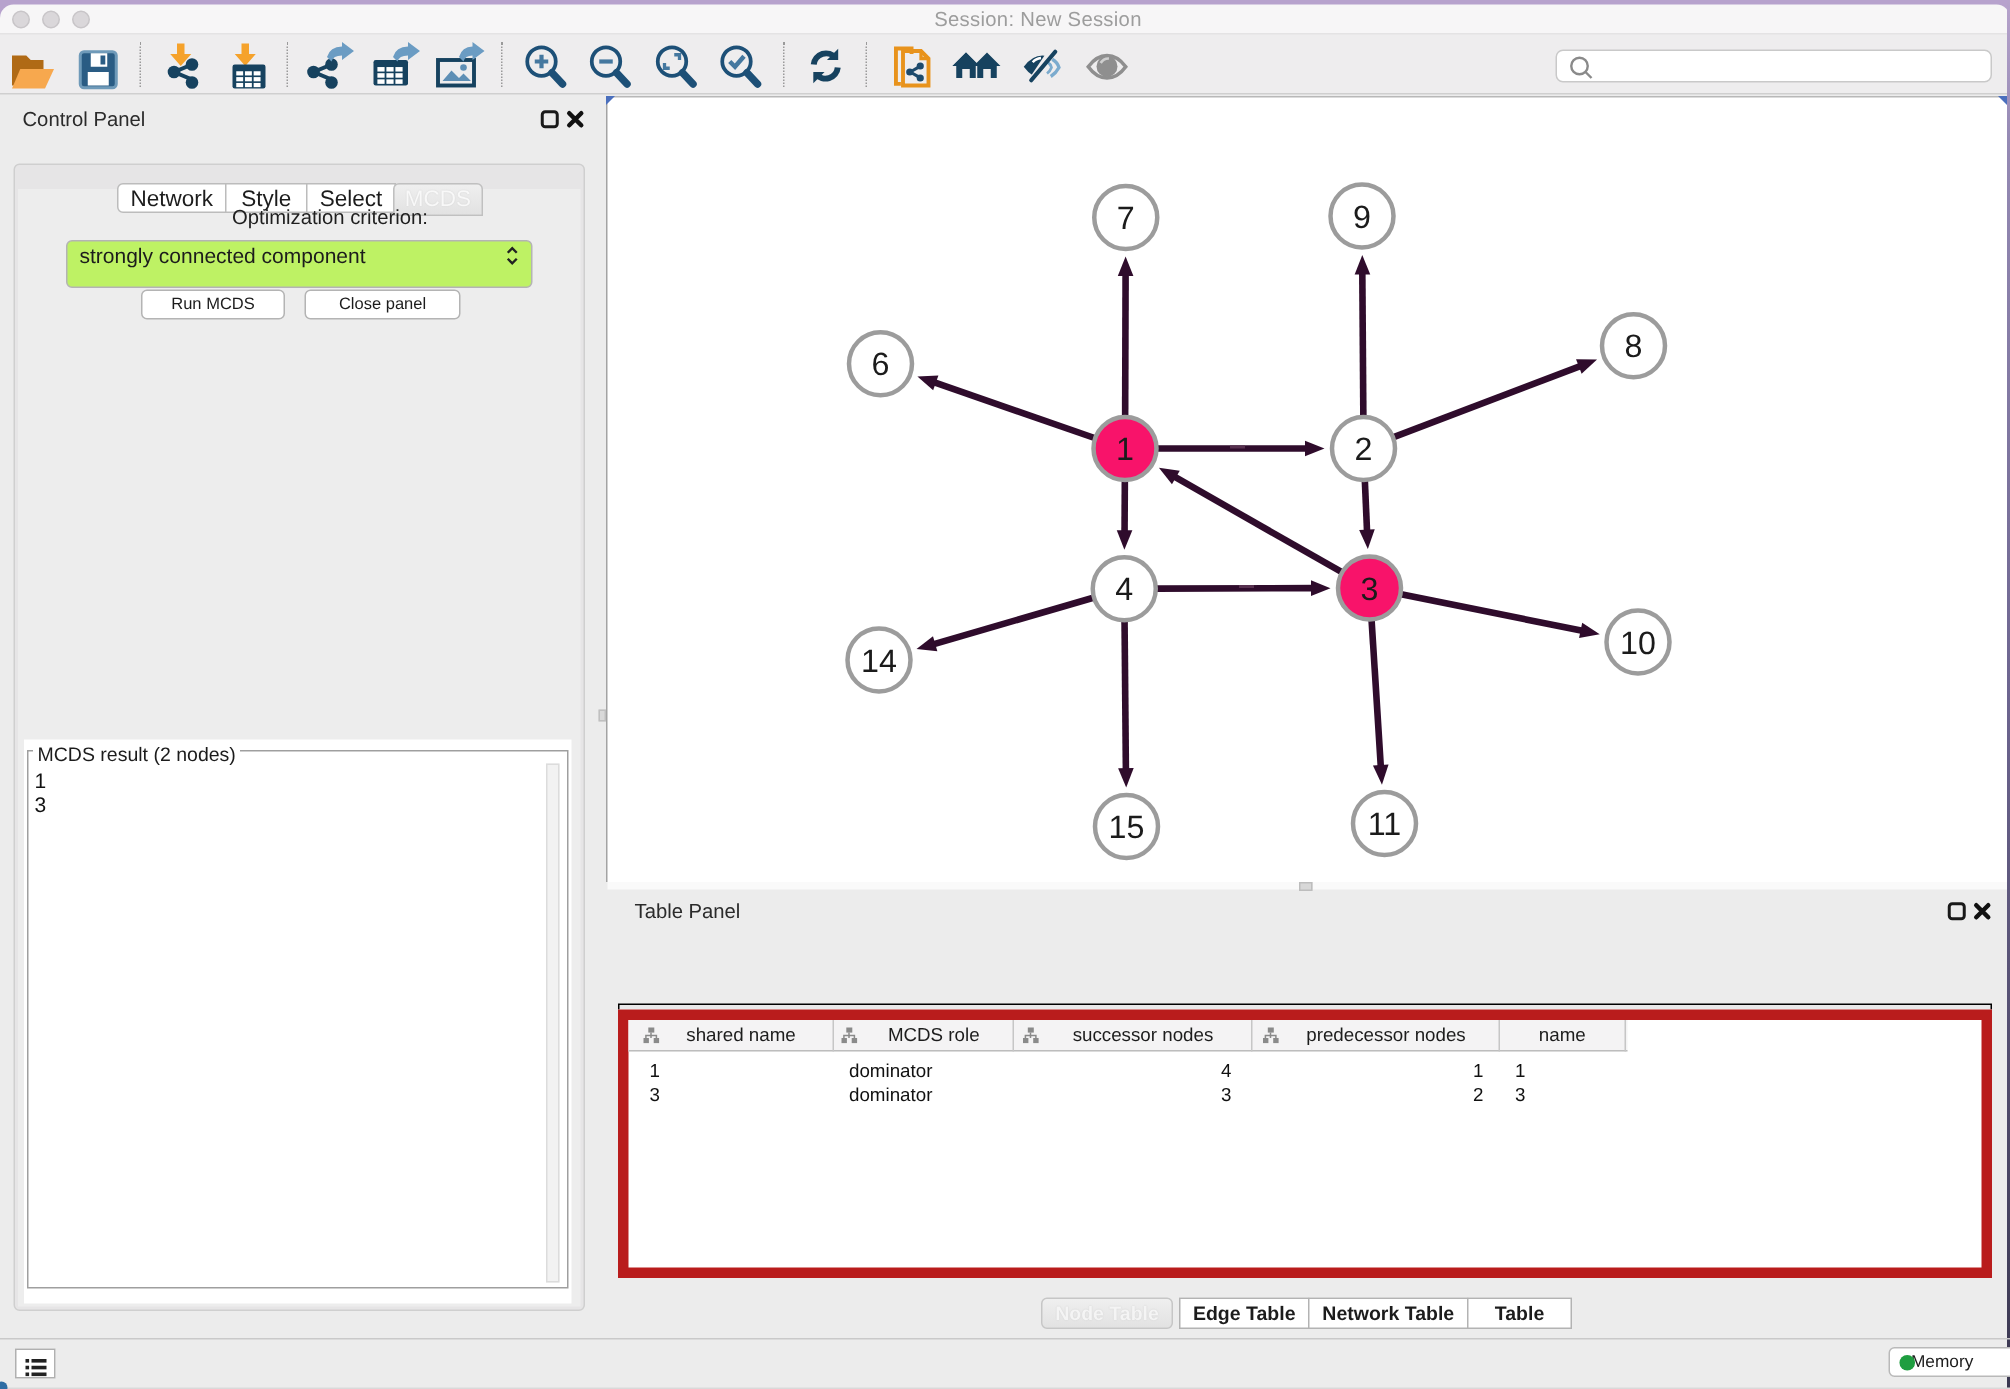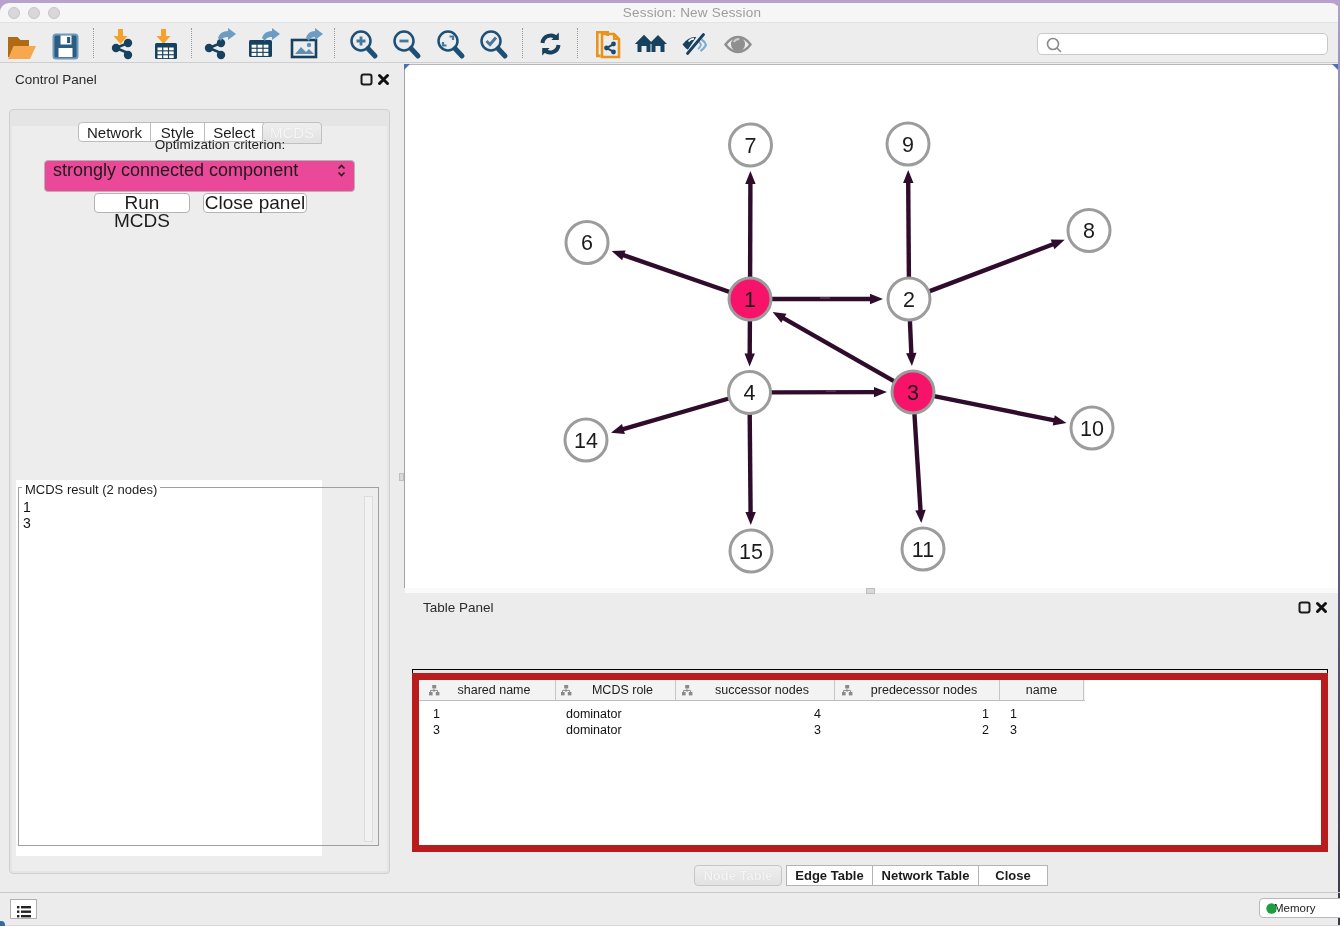--- a/index.html
+++ b/index.html
@@ -19,23 +19,23 @@
 .ticon { position:absolute; top:3px; }
 #search { position:absolute; left:1037px; top:10px; width:291px; height:22px; background:#fff; border:1px solid #c9c9c9; border-radius:5px; }
 
 
 #cp-title { left:15px; top:72px; font-size:13.5px; color:#2b2b2b; }
 .tab { position:absolute; top:97px; height:20px; background:#fff; border:1px solid #bcbcbc; color:#1c1c1c; font-size:15px; text-align:center; line-height:19px;margin-top:25px; }
 #tab-mcds { background:linear-gradient(#efefef,#e2e2e2); color:#f8f8f8; border:1px solid #c0c0c0; border-radius:4px 4px 0 0; height:22px; text-shadow:0 0 1px #d0d0d0; }
 #cp-body { left:9px; top:109px; width:381px; height:765px; border:1px solid #cfcfcf; border-radius:4px; background:#e6e5e6; }
 #cp-inner { left:12px; top:126px; width:375px; height:745px; background:#ededed; }
 #opt-label { left:0; top:137px; width:400px; text-align:center; font-size:13.5px; color:#1f1f1f;padding-left:40px; }
-#cp-select { left:44px; top:160px; width:311px; height:32px; background:#ec4899; border:1px solid #b4b4b4; border-radius:4px; font-size:18px; color:#1c1c1c; line-height:18px; padding-left:8px; }
-.cp-btn { position:absolute; top:193px; height:20px; background:#fff; border:1px solid #b4b4b4; border-radius:4px; font-size:19px; color:#1c1c1c; text-align:center; line-height:18px; }
-#cp-result { left:16px; top:480px; width:306px; height:376px; background:#fff; }
+#cp-select { left:44px; top:160px; width:311px; height:32px; background:#bef264; border:1px solid #b4b4b4; border-radius:4px; font-size:14px; color:#1c1c1c; line-height:18px; padding-left:8px; }
+.cp-btn { position:absolute; top:193px; height:20px; background:#fff; border:1px solid #b4b4b4; border-radius:4px; font-size:11px; color:#1c1c1c; text-align:center; line-height:18px; }
+#cp-result { left:16px; top:493px; width:365px; height:376px; background:#fff; }
 #fieldset { left:2px; top:7px; width:361px; height:359px; border:1px solid #9f9f9f; }
 #legend { left:6px; top:2px; background:#fff; padding:0 3px; font-size:13px; color:#1c1c1c; }
 #ta-text { left:7px; top:19px; font-size:14px; color:#111; line-height:16px; }
 #ta-scroll { left:348px; top:16px; width:9px; height:346px; background:#f2f2f2; border:1px solid #dcdcdc; }
 
 
 #netwin { left:404px; top:64px; width:934px; height:524px; border-left:1px solid #a3a3a3; border-top:1px solid #b8b8b8; background:#fff; }
 #nettitle { position:absolute; left:0; top:0; width:100%; height:23px; background:linear-gradient(#f5f5f5,#d8d8d8); border-bottom:1px solid #b2b2b2; }
 #nettitle .t { width:100%; text-align:center; font-size:12.5px; font-weight:bold; color:#111; line-height:23px; }
 
@@ -432,21 +432,21 @@
   <div class="td" style="left:591px; top:27px;">1</div>
   <div class="td" style="left:14px; top:43px;">3</div>
   <div class="td" style="left:147px; top:43px;">dominator</div>
   <div class="td" style="left:380px; top:43px; width:22px; text-align:right;">3</div>
   <div class="td" style="left:548px; top:43px; width:22px; text-align:right;">2</div>
   <div class="td" style="left:591px; top:43px;">3</div>
 </div>
 <div class="btab abs" id="btab-node" style="left:694px; width:88px;">Node Table</div>
 <div class="btab abs" style="left:786px; width:87px;">Edge Table</div>
 <div class="btab abs" style="left:872px; width:107px;">Network Table</div>
-<div class="btab abs" style="left:978px; width:70px;">Close</div>
+<div class="btab abs" style="left:978px; width:70px;">Table</div>
 
 <div class="abs" style="left:399px;top:473px;width:5px;height:8px;background:#d9d9d9;border:1px solid #c0c0c0;z-index:9;"></div>
 
 <div class="abs" style="left:405px;top:588px;width:933px;height:5px;background:#fafafa;"></div>
 <div class="abs" style="left:866px;top:588px;width:9px;height:6px;background:#d8d8d8;border:1px solid #bdbdbd;z-index:5;"></div>
 <div class="abs" style="left:1338px;top:0;width:2px;height:926px;background:linear-gradient(#b7a3cc,#958ab4 10%,#6d6590 50%,#3a3750 100%);"></div>
 <div class="abs" style="left:0;top:925px;width:1340px;height:1px;background:#d9d9d9;"></div>
 <div class="abs" style="left:-3px;top:921px;width:8px;height:8px;border-radius:50%;background:#2e6da4;"></div>
 
 <div id="statusline" class="abs"></div>

